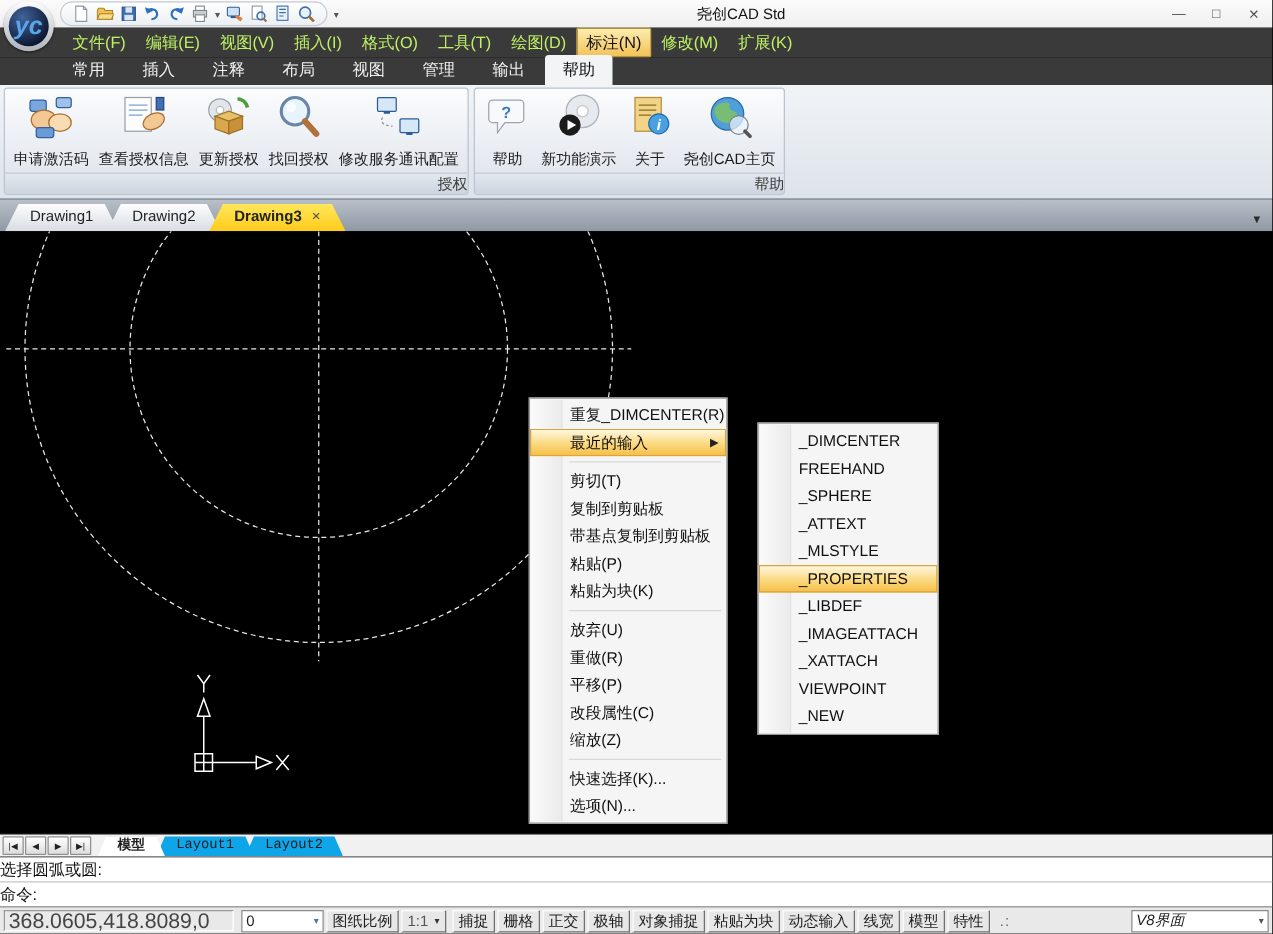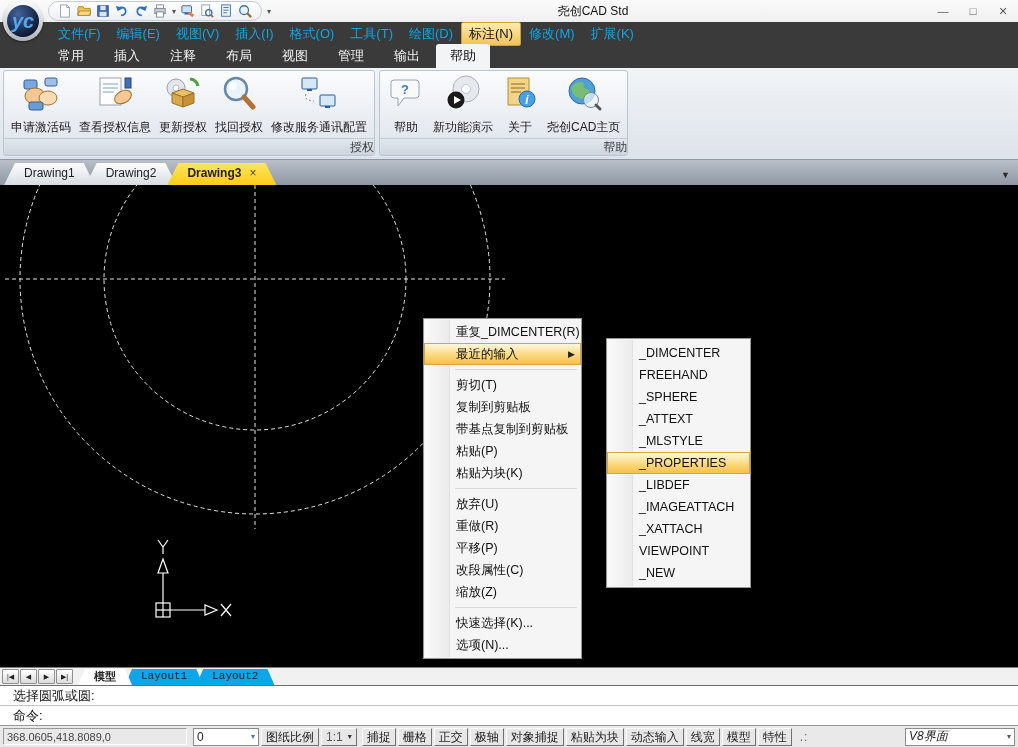--- a/index.html
+++ b/index.html
@@ -18,21 +18,21 @@
          border:1px solid #c6cbd2; border-radius:10px; padding:2px 9px; height:20px; z-index:5; }
   .qat svg { width:14px; height:14px; display:block; }
   .qat-more { margin-left:5px; font-size:8px; color:#555; z-index:5; }
   .title { position:absolute; left:168px; right:0; text-align:center; font-size:12px; color:#111; }
   .win-controls { margin-left:auto; display:flex; z-index:6; }
   .win-btn { width:30px; height:21px; display:flex; align-items:center; justify-content:center; color:#555; font-size:11px; }
   .win-btn.close { font-size:14px; }
 
   
   .menubar { height:24px; background:#3a3a3a; display:flex; align-items:center; padding-left:50px; flex:0 0 auto; }
-  .menu-item { color:#0ea5e9; font-size:13px; padding:6px 8px; white-space:nowrap; }
+  .menu-item { color:#bef264; font-size:13px; padding:6px 8px; white-space:nowrap; }
   .menu-item.highlight { background:linear-gradient(#fcecb0,#f2c257); color:#111; border:1px solid #caa23e; border-radius:2px; padding:2px 7px; }
 
   .ribbontabs { height:22px; background:#3a3a3a; display:flex; align-items:flex-end; padding-left:44px; gap:2px; flex:0 0 auto; }
   .rtab { color:#f0f0f0; font-size:13px; padding:3px 14px 3px; white-space:nowrap; }
   .rtab.active { background:#f2f4f6; color:#111; border-radius:3px 3px 0 0; }
 
   
   .ribbon { height:92px; background:linear-gradient(#f1f4f7,#dde3ea); border-bottom:1px solid #8e98a5; display:flex; gap:4px; padding:2px 3px 3px; flex:0 0 auto; }
   .rgroup { border:1px solid #bcc4cf; border-radius:3px; background:linear-gradient(#fbfcfd,#e7ebf1 65%,#dde3ea); display:flex; flex-direction:column; overflow:hidden; }
   .rgroup-buttons { flex:1; display:flex; align-items:stretch; padding:1px 3px 0; }
@@ -73,26 +73,26 @@
              font-size:7px; color:#222; display:flex; align-items:center; justify-content:center; margin-right:1px; }
   .ltabs { display:flex; align-items:flex-end; height:100%; margin-left:4px; }
   .ltab { height:16px; line-height:15px; padding:0 16px; margin-right:-7px; font-size:11px; color:#222;
           font-family:"Liberation Mono","DejaVu Sans Mono",monospace;
           clip-path:polygon(7px 0, calc(100% - 7px) 0, 100% 100%, 0 100%);
           background:#0ea5e9; filter:drop-shadow(0 0 1px #555); }
   .ltab.active { background:#ffffff; font-weight:bold; font-family:"Liberation Sans","DejaVu Sans",sans-serif; z-index:2; }
 
   
   .cmd { height:40px; background:#fff; border-top:1px solid #6f6f6f; flex:0 0 auto; }
-  .cmd-line { height:20px; line-height:19px; padding-left:13px; font-size:13px; color:#111; border-bottom:1px solid #c3c3c3; }
+  .cmd-line { height:20px; line-height:19px; padding-left:0; font-size:13px; color:#111; border-bottom:1px solid #c3c3c3; }
   .cmd-line:last-child { border-bottom:none; }
 
   
   .statusbar { height:22px; background:#e9e9e9; border-top:1px solid #989898; display:flex; align-items:center; padding:0 3px; gap:2px; font-size:12px; color:#1d1d1d; flex:0 0 auto; }
-  .coords { width:184px; height:17px; line-height:16px; padding-left:3px; font-size:11px; color:#444;
+  .coords { width:184px; height:17px; line-height:16px; padding-left:3px; font-size:17px; color:#444;
             border:1px solid; border-color:#9a9a9a #ffffff #ffffff #9a9a9a; background:#e9e9e9; }
   .combo { height:18px; background:#fff; border:1px solid #8b8b8b; display:flex; align-items:center; justify-content:space-between; padding:0 3px; }
   .combo .chev { font-size:8px; color:#4a77b4; margin-left:6px; }
   .layer-combo { width:66px; margin-left:4px; }
   .sbtn { height:18px; line-height:16px; padding:0 4px; background:#e7e7e7; border:1px solid; border-color:#fdfdfd #707070 #707070 #fdfdfd; white-space:nowrap; }
   .scale-combo { height:18px; line-height:16px; padding:0 4px; background:#e7e7e7; border:1px solid; border-color:#fdfdfd #707070 #707070 #fdfdfd; color:#555; display:flex; align-items:center; gap:5px; }
   .scale-combo .chev { font-size:8px; color:#333; }
   .toggles { display:flex; gap:2px; margin-left:3px; }
   .tray { color:#666; margin-left:6px; letter-spacing:1px; }
   .ui-combo { margin-left:auto; width:110px;font-style:italic; }

